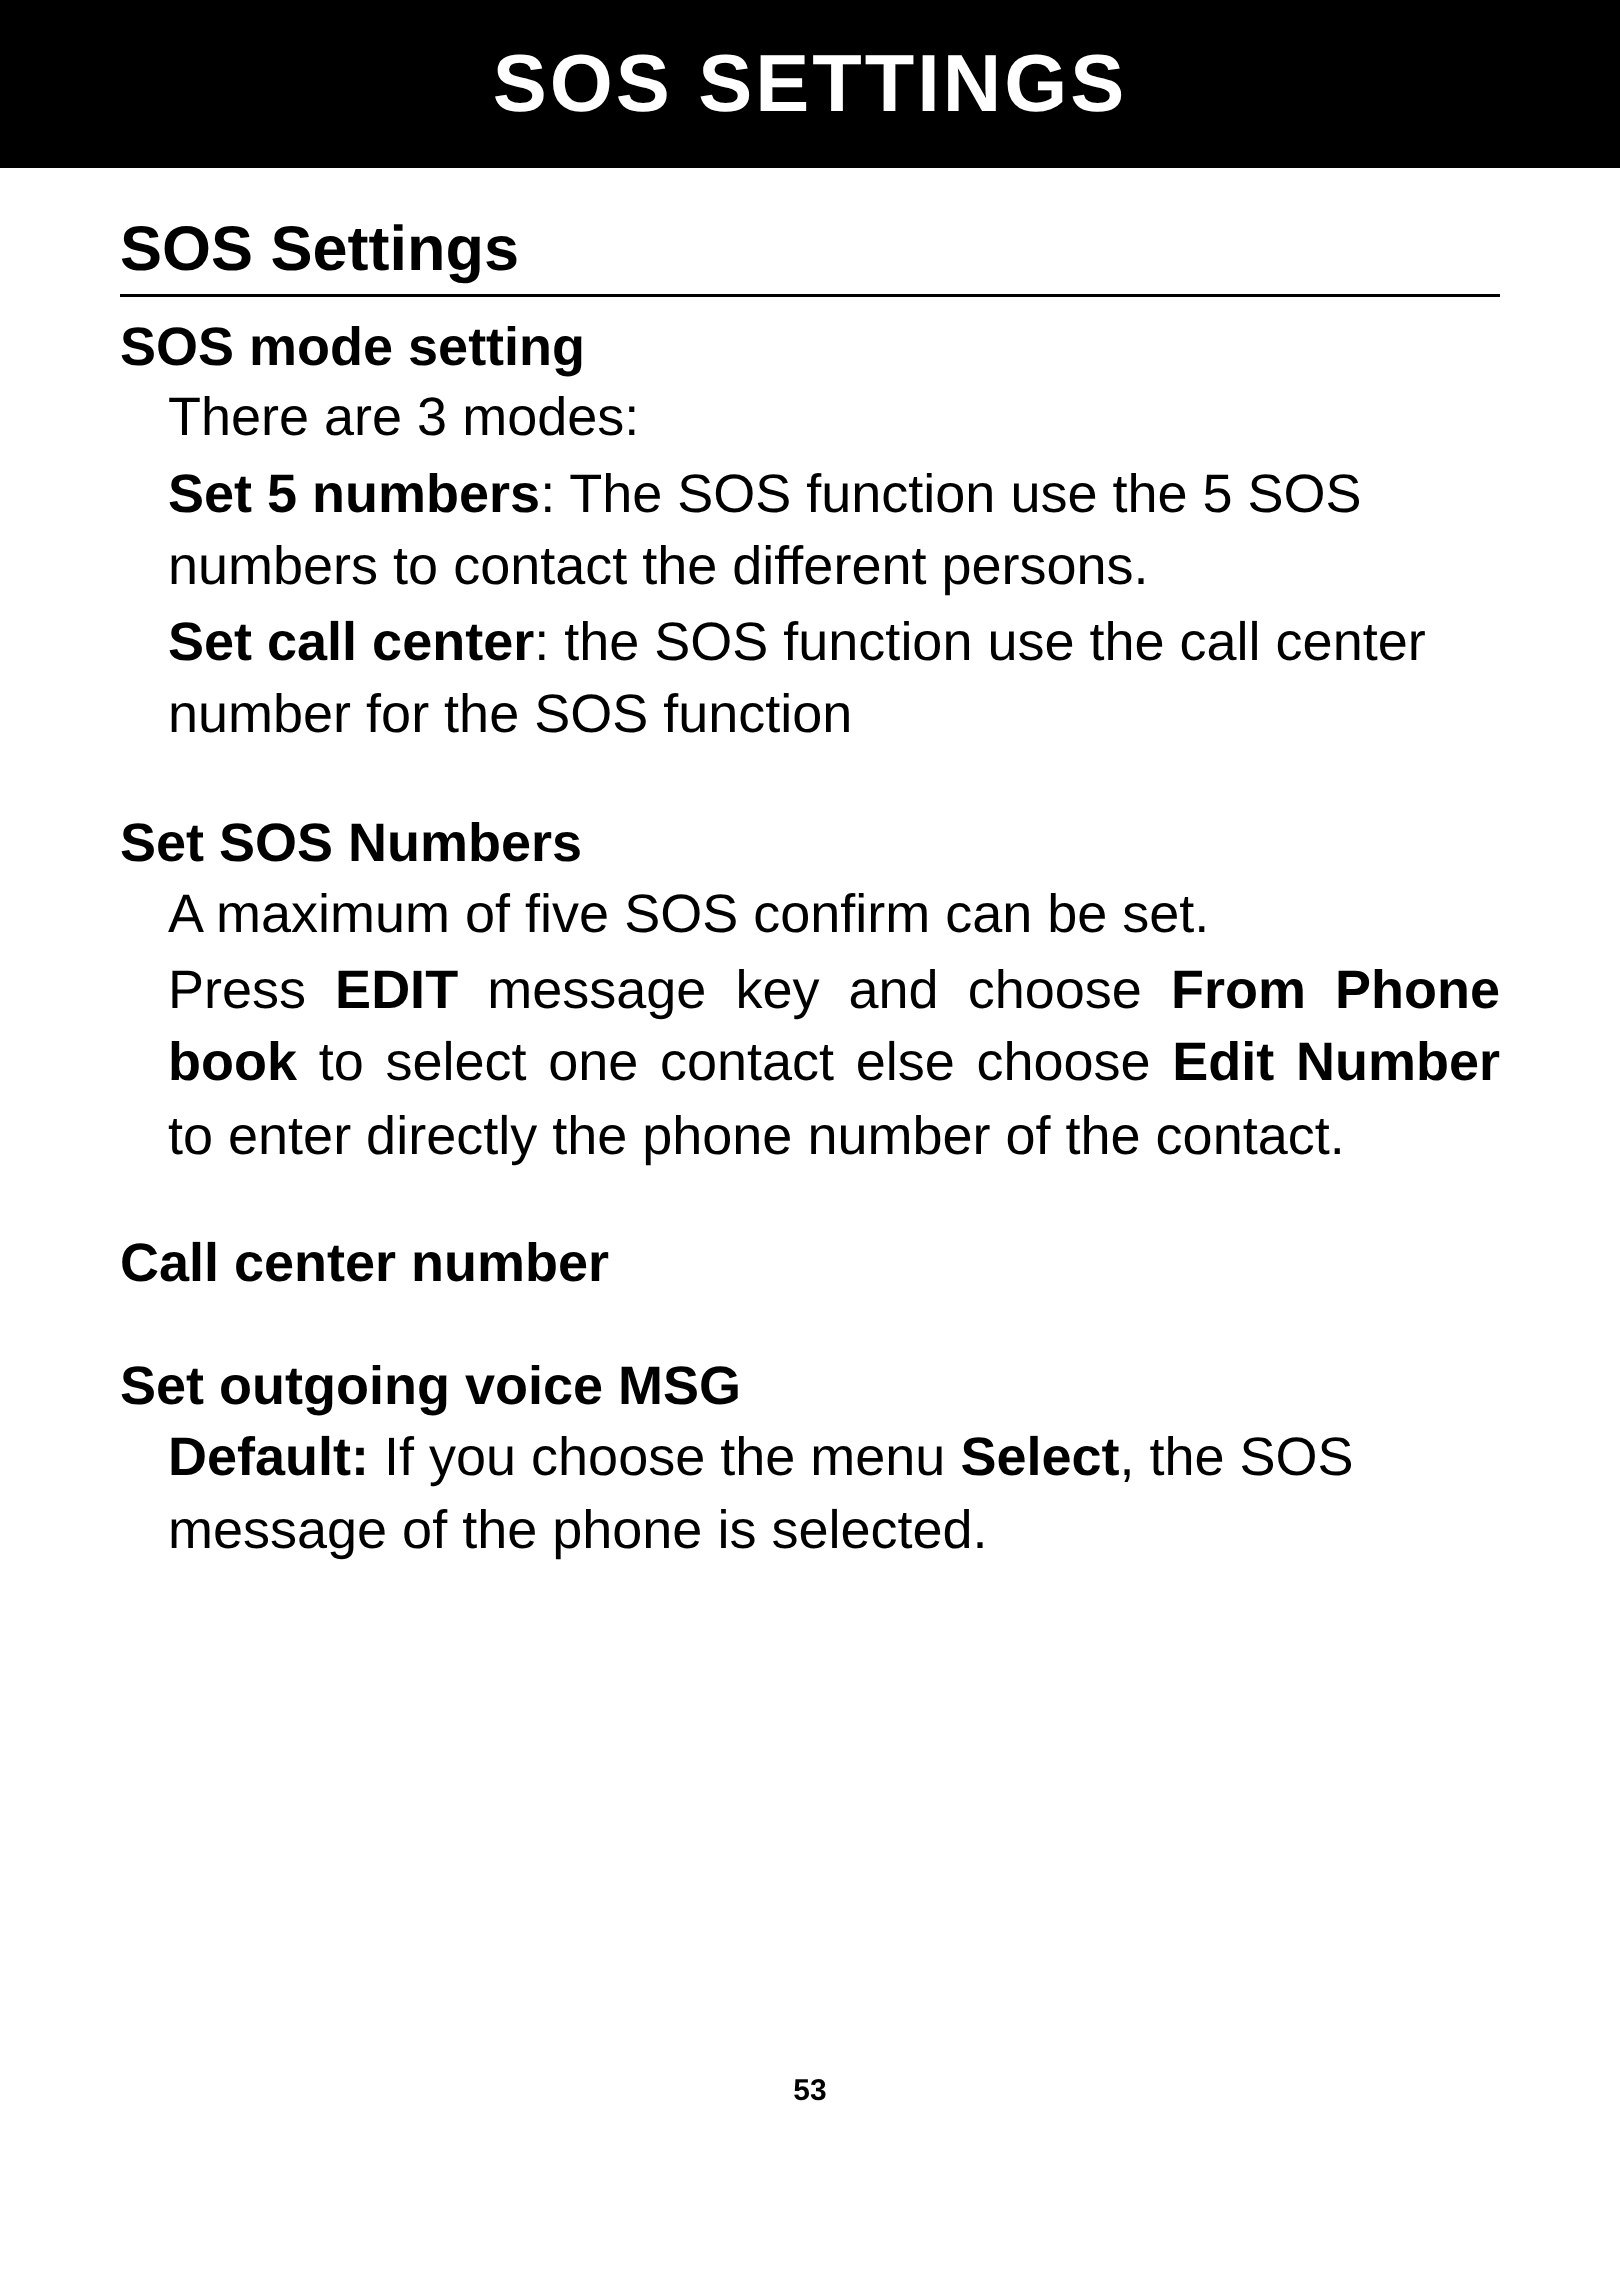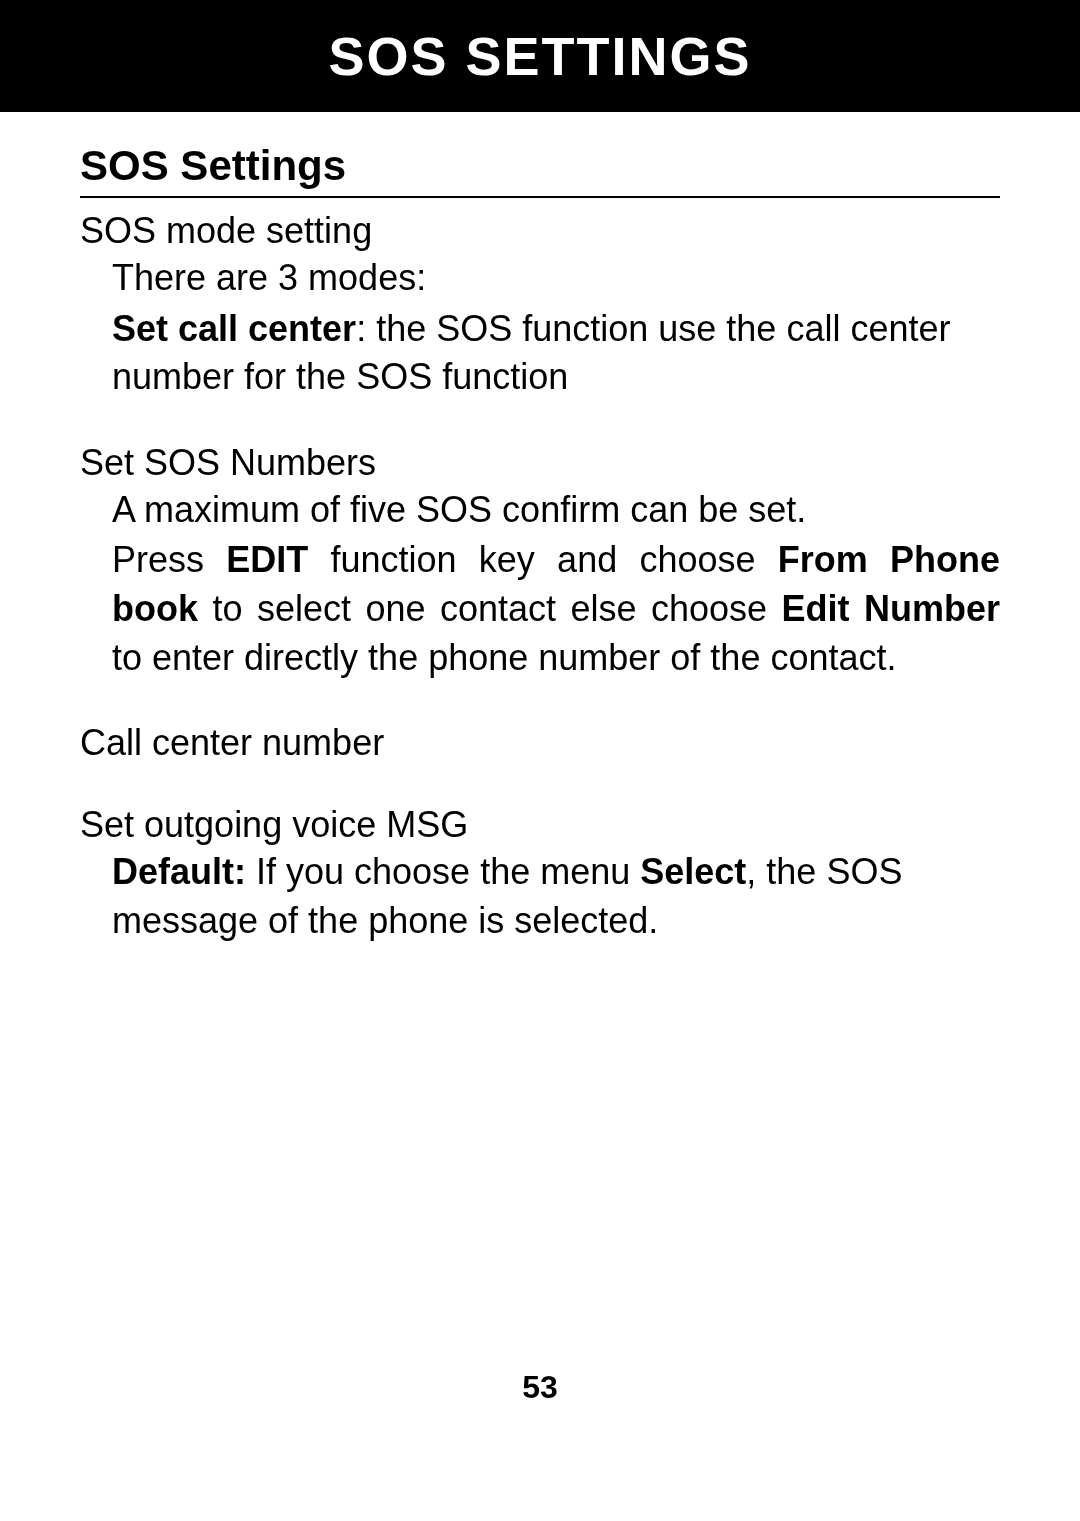--- a/index.html
+++ b/index.html
@@ -29,21 +29,21 @@
   }
   .section-title {
     font-size: 42px;
     font-weight: bold;
     border-bottom: 2px solid #000;
     padding-bottom: 6px;
     margin-bottom: 12px;
   }
   .subheading {
     font-size: 36px;
-    font-weight: normal;
+    font-weight: bold;
     margin-top: 10px;
     margin-bottom: 2px;
   }
   .body-text {
     font-size: 36px;
     line-height: 1.35;
     margin-bottom: 2px;
     margin-left: 32px;
   }
   .block {
@@ -54,21 +54,21 @@
   }
   .justify {
     text-align: justify;
   }
   .page-number {
     position: absolute;
     bottom: 115px;
     left: 0;
     right: 0;
     text-align: center;
-    font-size: 32px;
+    font-size: 20px;
     font-weight: bold;
     margin-top: 44px;
   }
   .page {
     position: relative;
     width: 1080px;
     height: 1521px;
   }
 </style>
 </head>
@@ -79,29 +79,32 @@
     <div class="header-title">SOS SETTINGS</div>
   </div>
 
   <div class="content">
     <div class="section-title">SOS Settings</div>
 
     <div class="block">
       <div class="subheading">SOS mode setting</div>
       <div class="body-text">There are 3 modes:</div>
       <div class="body-text">
+        <span class="bold">Set 5 numbers</span><span>: The SOS function use the 5 SOS numbers to contact the different persons.</span>
+      </div>
+      <div class="body-text">
         <span class="bold">Set call center</span><span>: the SOS function use the call center number for the SOS function</span>
       </div>
     </div>
 
     <div class="block">
       <div class="subheading">Set SOS Numbers</div>
       <div class="body-text">A maximum of five SOS confirm can be set.</div>
       <div class="body-text justify">
-        <span>Press </span><span class="bold">EDIT</span><span> function key and choose </span><span class="bold">From Phone book</span><span> to select one contact else choose </span><span class="bold">Edit Number</span><span> to enter directly the phone number of the contact.</span>
+        <span>Press </span><span class="bold">EDIT</span><span> message key and choose </span><span class="bold">From Phone book</span><span> to select one contact else choose </span><span class="bold">Edit Number</span><span> to enter directly the phone number of the contact.</span>
       </div>
     </div>
 
     <div class="block">
       <div class="subheading">Call center number</div>
     </div>
 
     <div class="block">
       <div class="subheading">Set outgoing voice MSG</div>
       <div class="body-text">

